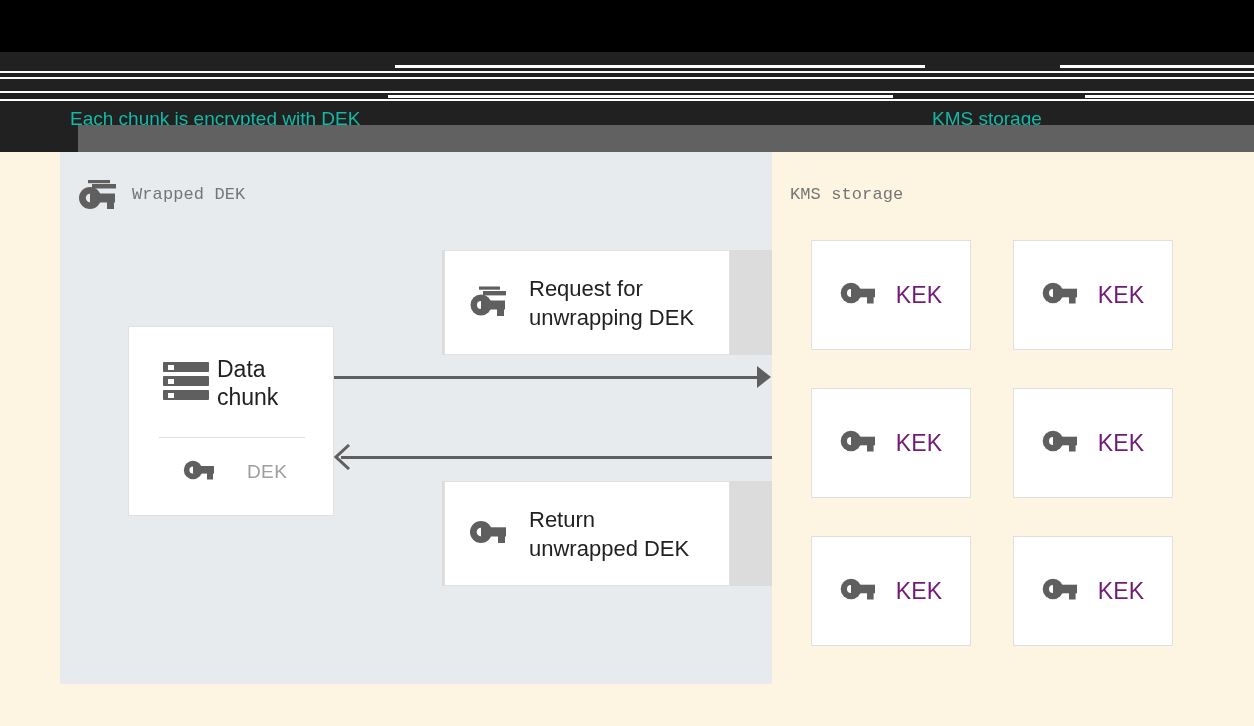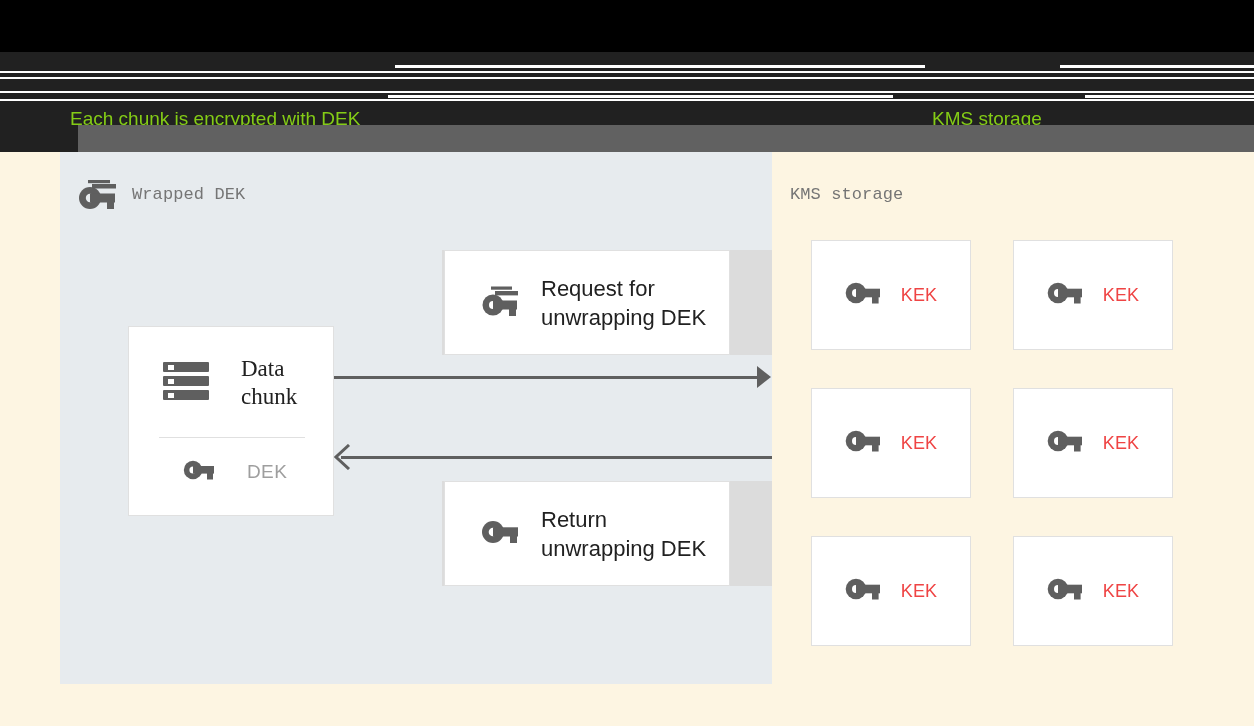--- a/index.html
+++ b/index.html
@@ -11,21 +11,21 @@
   }
   .stage{position:relative;width:1254px;height:726px;}
 
   
   .band-black{position:absolute;left:0;top:0;width:1254px;height:52px;background:#000;}
   .band-dark{position:absolute;left:0;top:52px;width:1254px;height:73px;background:#212121;overflow:hidden;}
   .band-mid{position:absolute;left:78px;top:125px;width:1176px;height:27px;background:#616161;}
   .band-mid-left{position:absolute;left:0;top:125px;width:78px;height:27px;background:#212121;}
 
   
-  .cap{position:absolute;color:#84cc16;font-size:19px;line-height:27px;white-space:nowrap;}
+  .cap{position:absolute;color:#14b8a6;font-size:19px;line-height:27px;white-space:nowrap;}
   .cap-l1{left:70px;top:53px;}
   .cap-r1{left:932px;top:53px;}
 
   
   .rule{position:absolute;background:#ffffff;height:2px;}
 
   
   .panel-left{
     position:absolute;left:60px;top:152px;width:712px;height:532px;
     background:#e7ebee;
@@ -44,37 +44,37 @@
   
   .msg-card{
     position:absolute;background:#ffffff;border:1px solid #e0e0e0;
     box-sizing:border-box;
   }
   .msg-shadow{
     position:absolute;background:#dcdcdc;
   }
   .msg-inner{
     position:absolute;display:flex;align-items:center;gap:20px;
-    left:0;top:0;right:0;bottom:0;padding-left:36px;
+    left:0;top:0;right:0;bottom:0;padding-left:24px;
   }
   .msg-text{
     font-size:22px;line-height:29px;color:#212121;white-space:pre-line;
   }
 
   .card-req-shadow{left:442px;top:250px;width:330px;height:105px;}
   .card-req{left:444px;top:250px;width:286px;height:105px;}
   .card-ret-shadow{left:442px;top:481px;width:330px;height:105px;}
   .card-ret{left:444px;top:481px;width:286px;height:105px;}
 
   
   .chunk-card{
     position:absolute;left:128px;top:326px;width:206px;height:190px;
     background:#ffffff;border:1px solid #e0e0e0;box-sizing:border-box;
   }
-  .chunk-row{position:absolute;left:32px;top:28px;display:flex;align-items:center;gap:30px;font-family:Liberation Serif, serif;}
+  .chunk-row{position:absolute;left:32px;top:28px;display:flex;align-items:center;gap:6px;}
   .chunk-label{font-size:23px;line-height:28px;color:#212121;white-space:pre-line;}
   .chunk-div{position:absolute;left:30px;top:110px;width:146px;height:1px;background:#e0e0e0;}
   .dek-row{position:absolute;left:54px;top:132px;display:flex;align-items:center;gap:32px;}
   .dek-label{font-size:19px;color:#9e9e9e;letter-spacing:.4px;}
 
   
   .arrow-line{position:absolute;background:#5f5f5f;height:3px;}
   .arrow-head{position:absolute;width:0;height:0;}
   .ah-right{
     border-top:11px solid transparent;border-bottom:11px solid transparent;
@@ -83,21 +83,21 @@
   .chev{position:absolute;}
 
   
   .pr-title{left:790px;top:185px;}
   .kek-grid{position:absolute;left:811px;top:240px;width:362px;height:406px;}
   .kek-card{
     position:absolute;width:160px;height:110px;background:#ffffff;
     border:1px solid #e0e0e0;box-sizing:border-box;
     display:flex;align-items:center;justify-content:center;gap:18px;
   }
-  .kek-label{font-size:18px;color:#ef4444;letter-spacing:.2px;}
+  .kek-label{font-size:23px;color:#701a75;letter-spacing:.2px;}
 </style>
 </head>
 <body>
 
 <div class="stage">
 
   <div class="band-black"></div>
 
   <div class="band-dark">
     <div class="cap cap-l1">Each chunk is encrypted with DEK</div>
@@ -183,21 +183,21 @@
     <div class="msg-inner">
       <span class="ico">
         <svg width="40" height="28" viewBox="0 0 40 28">
           <circle cx="12" cy="14" r="11" fill="#5f5f5f"></circle>
           <circle cx="12" cy="14" r="4.3" fill="#ffffff"></circle>
           <rect x="12" y="9.3" width="25" height="9.2" fill="#5f5f5f"></rect>
           <rect x="29" y="16" width="7" height="9" fill="#5f5f5f"></rect>
         </svg>
       </span>
       <span class="msg-text">Return
-unwrapping DEK</span>
+unwrapped DEK</span>
     </div>
   </div>
 
   <div class="arrow-line" style="left:334px;top:376px;width:428px;"></div>
   <div class="arrow-head ah-right" style="left:757px;top:366px;"></div>
 
   <div class="arrow-line" style="left:341px;top:456px;width:431px;"></div>
   <div class="chev" style="left:334px;top:444px;">
     <svg width="18" height="26" viewBox="0 0 18 26">
       <polyline points="15,1 2,13 15,25" fill="none" stroke="#5f5f5f" stroke-width="3"></polyline>

